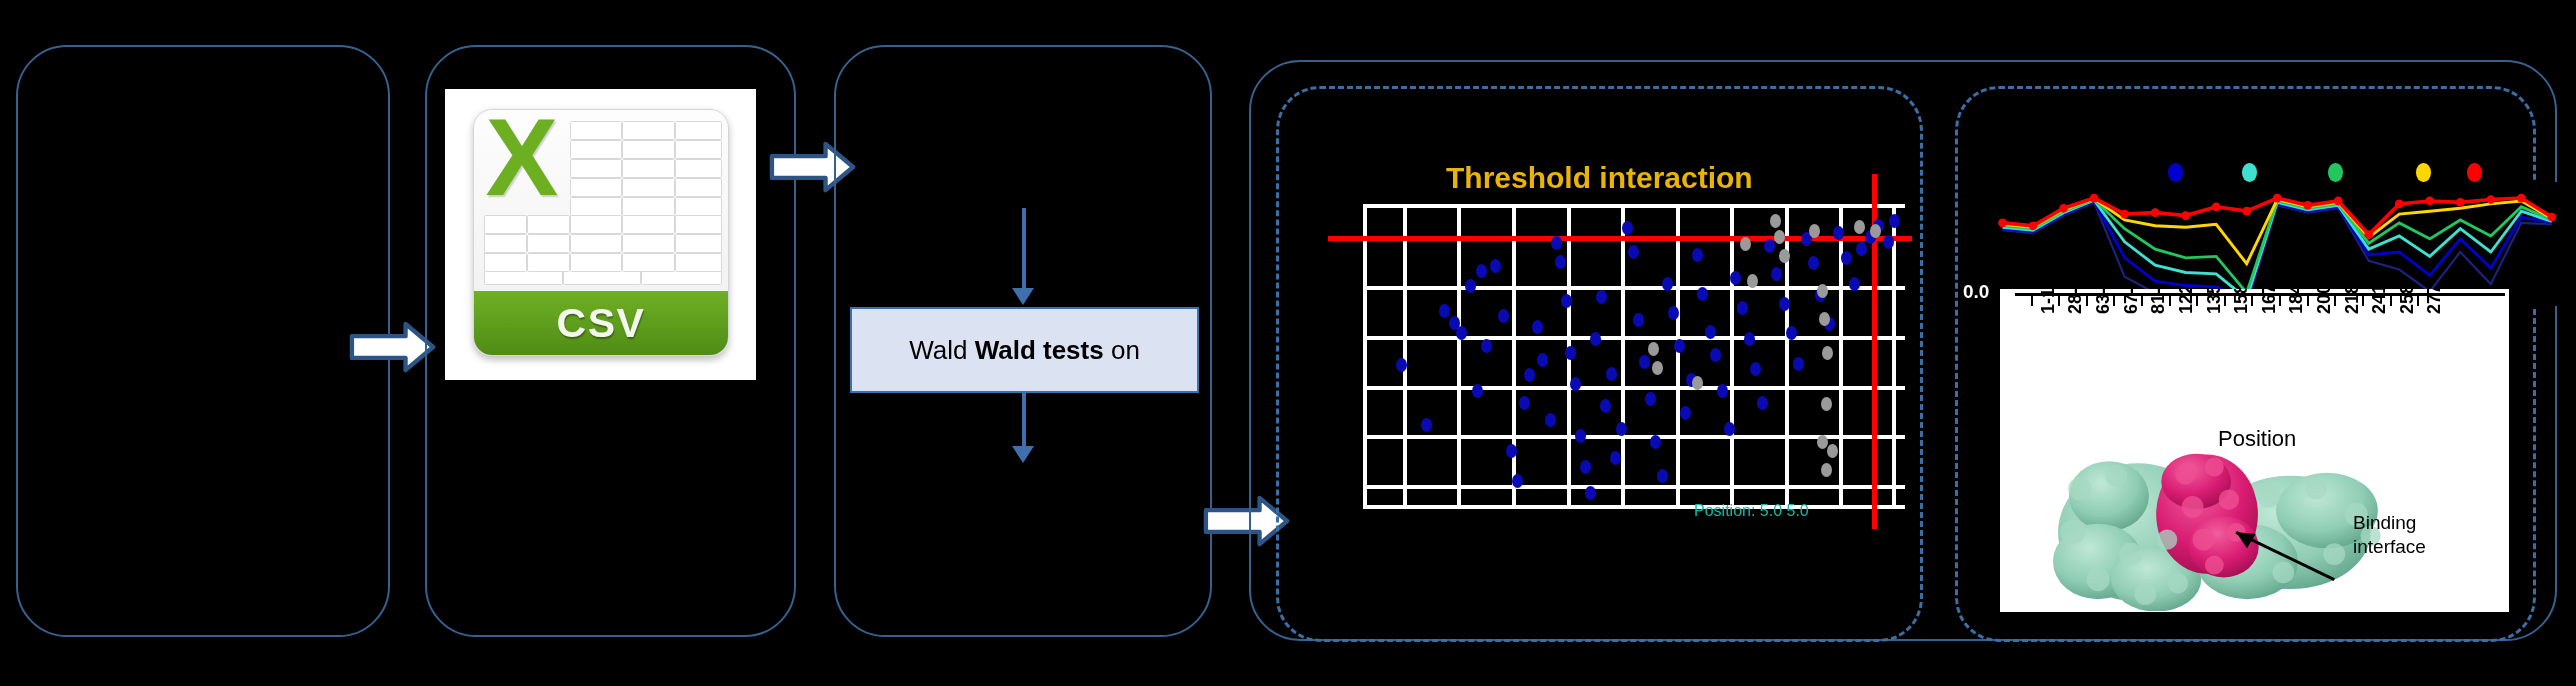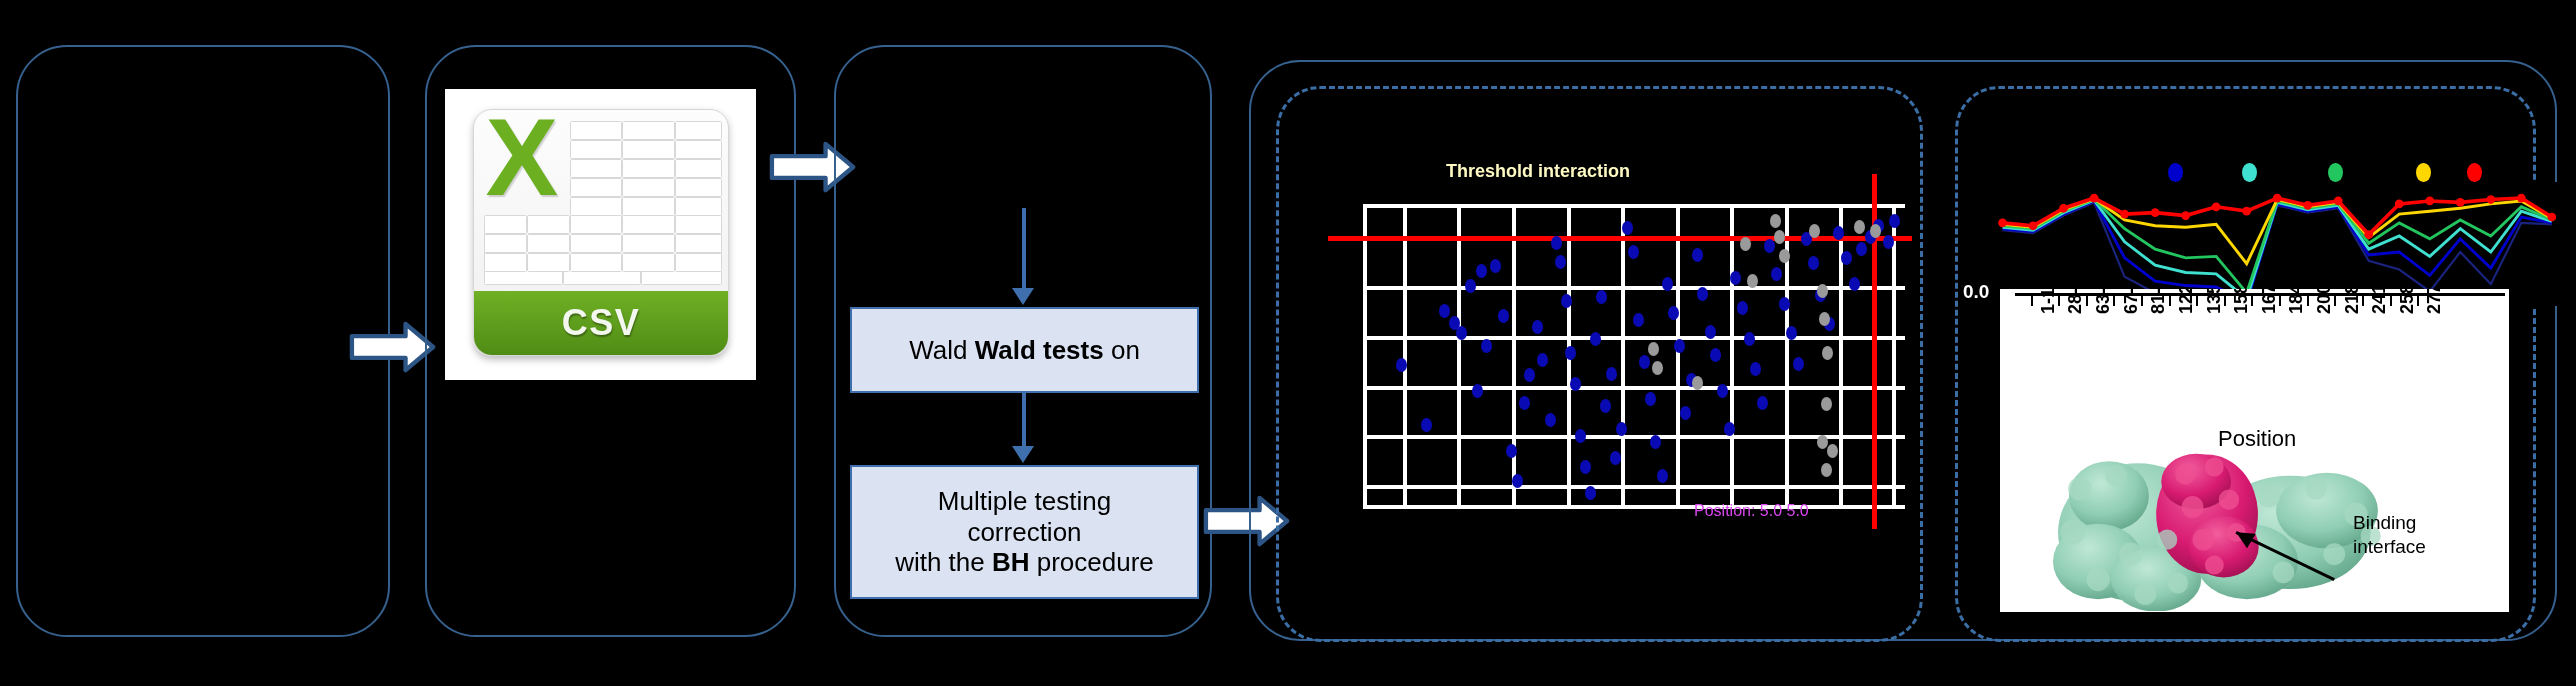--- a/index.html
+++ b/index.html
@@ -68,21 +68,21 @@
     font-family:"Liberation Sans",sans-serif;text-align:center;
     text-shadow:1.5px 1.5px 1.5px rgba(0,0,0,.18);
     z-index:5;
   }
   .csv-band{
     position:absolute;left:0;right:0;bottom:0;height:64px;
     background:linear-gradient(#6fb024,#4f8c16);
     display:flex;align-items:center;justify-content:center;
   }
   .csv-band span{
-    color:#f4f7ee;font-size:36px;font-weight:bold;letter-spacing:1.5px;
+    color:#f4f7ee;font-size:41px;font-weight:bold;letter-spacing:1.5px;
     text-shadow:0.7px 1.5px 1.5px rgba(0,0,0,.35);
     font-family:"Liberation Sans",sans-serif;
   }
 
   
   .procbox{
     position:absolute;
     background:#dbe3f3;
     border:2.2px solid #3f6fad;
     box-sizing:border-box;
@@ -119,30 +119,30 @@
   #scatter .vline,#scatter .hline{position:absolute;background:#ffffff;}
   #scatter .vline{width:4.4px;top:0;bottom:0;}
   #scatter .hline{height:4.4px;left:0;right:0;}
   #scatter .thr-h{position:absolute;left:-35px;right:-7.3px;height:5.1px;background:#ff0000;}
   #scatter .thr-v{position:absolute;top:-30.5px;bottom:-20.4px;width:5.1px;background:#ff0000;}
   .dot{position:absolute;width:11px;height:14px;border-radius:50%;}
   .dot.b{background:#0a0ab4;}
   .dot.g{background:#9a9a9a;}
   #thr-interaction-label{
     position:absolute;left:1446px;top:161px;
-    color:#fef9c3;font-size:18px;font-weight:bold;white-space:nowrap;
+    color:#eab308;font-size:30px;font-weight:bold;white-space:nowrap;
   }
   #thr-state-label{
     position:absolute;left:1821px;top:331px;
     color:#ff0000;font-size:22px;font-weight:bold;white-space:nowrap;
     transform:rotate(90deg);transform-origin:left top;
   }
   #scatter-position-note{
     position:absolute;left:1694px;top:502px;
-    color:#d946ef;font-size:16px;white-space:nowrap;
+    color:#14b8a6;font-size:16px;white-space:nowrap;
   }
 
   
   #linechart{
     position:absolute;left:1988px;top:182px;width:574px;height:124px;
     background:#000;
   }
   #linechart svg{display:block;width:100%;height:100%;}
   .legend-dot{position:absolute;width:14.5px;height:19px;border-radius:50%;}
   #ylabel-00{
@@ -247,27 +247,20 @@
 
   <div class="procbox" id="box-wald">
     <div>
       <span>Wald </span><b>Wald tests</b><span> on</span><br>
     </div>
   </div>
 
   <div class="connector" id="conn-2"></div>
   <div class="conn-head" id="head-2"></div>
 
-  <div class="procbox" id="box-bh">
-    <div>
-      <span>Multiple testing</span><br>
-      <span>correction</span><br>
-      <span>with the </span><b>BH</b><span> procedure</span>
-    </div>
-  </div>
 
   <div class="arrow" id="arrow-3">
     <svg viewBox="0 0 120 74">
         <polygon points="4,22 78,22 78,5 116,37 78,69 78,52 4,52" fill="#ffffff" stroke="#2c5586" stroke-width="6" stroke-linejoin="round"></polygon>
       </svg>
   </div>
 
   <div class="panel-solid" id="panel-results"></div>
   <div class="panel-dashed" id="panel-res-left"></div>
   <div class="panel-dashed" id="panel-res-right"></div>

